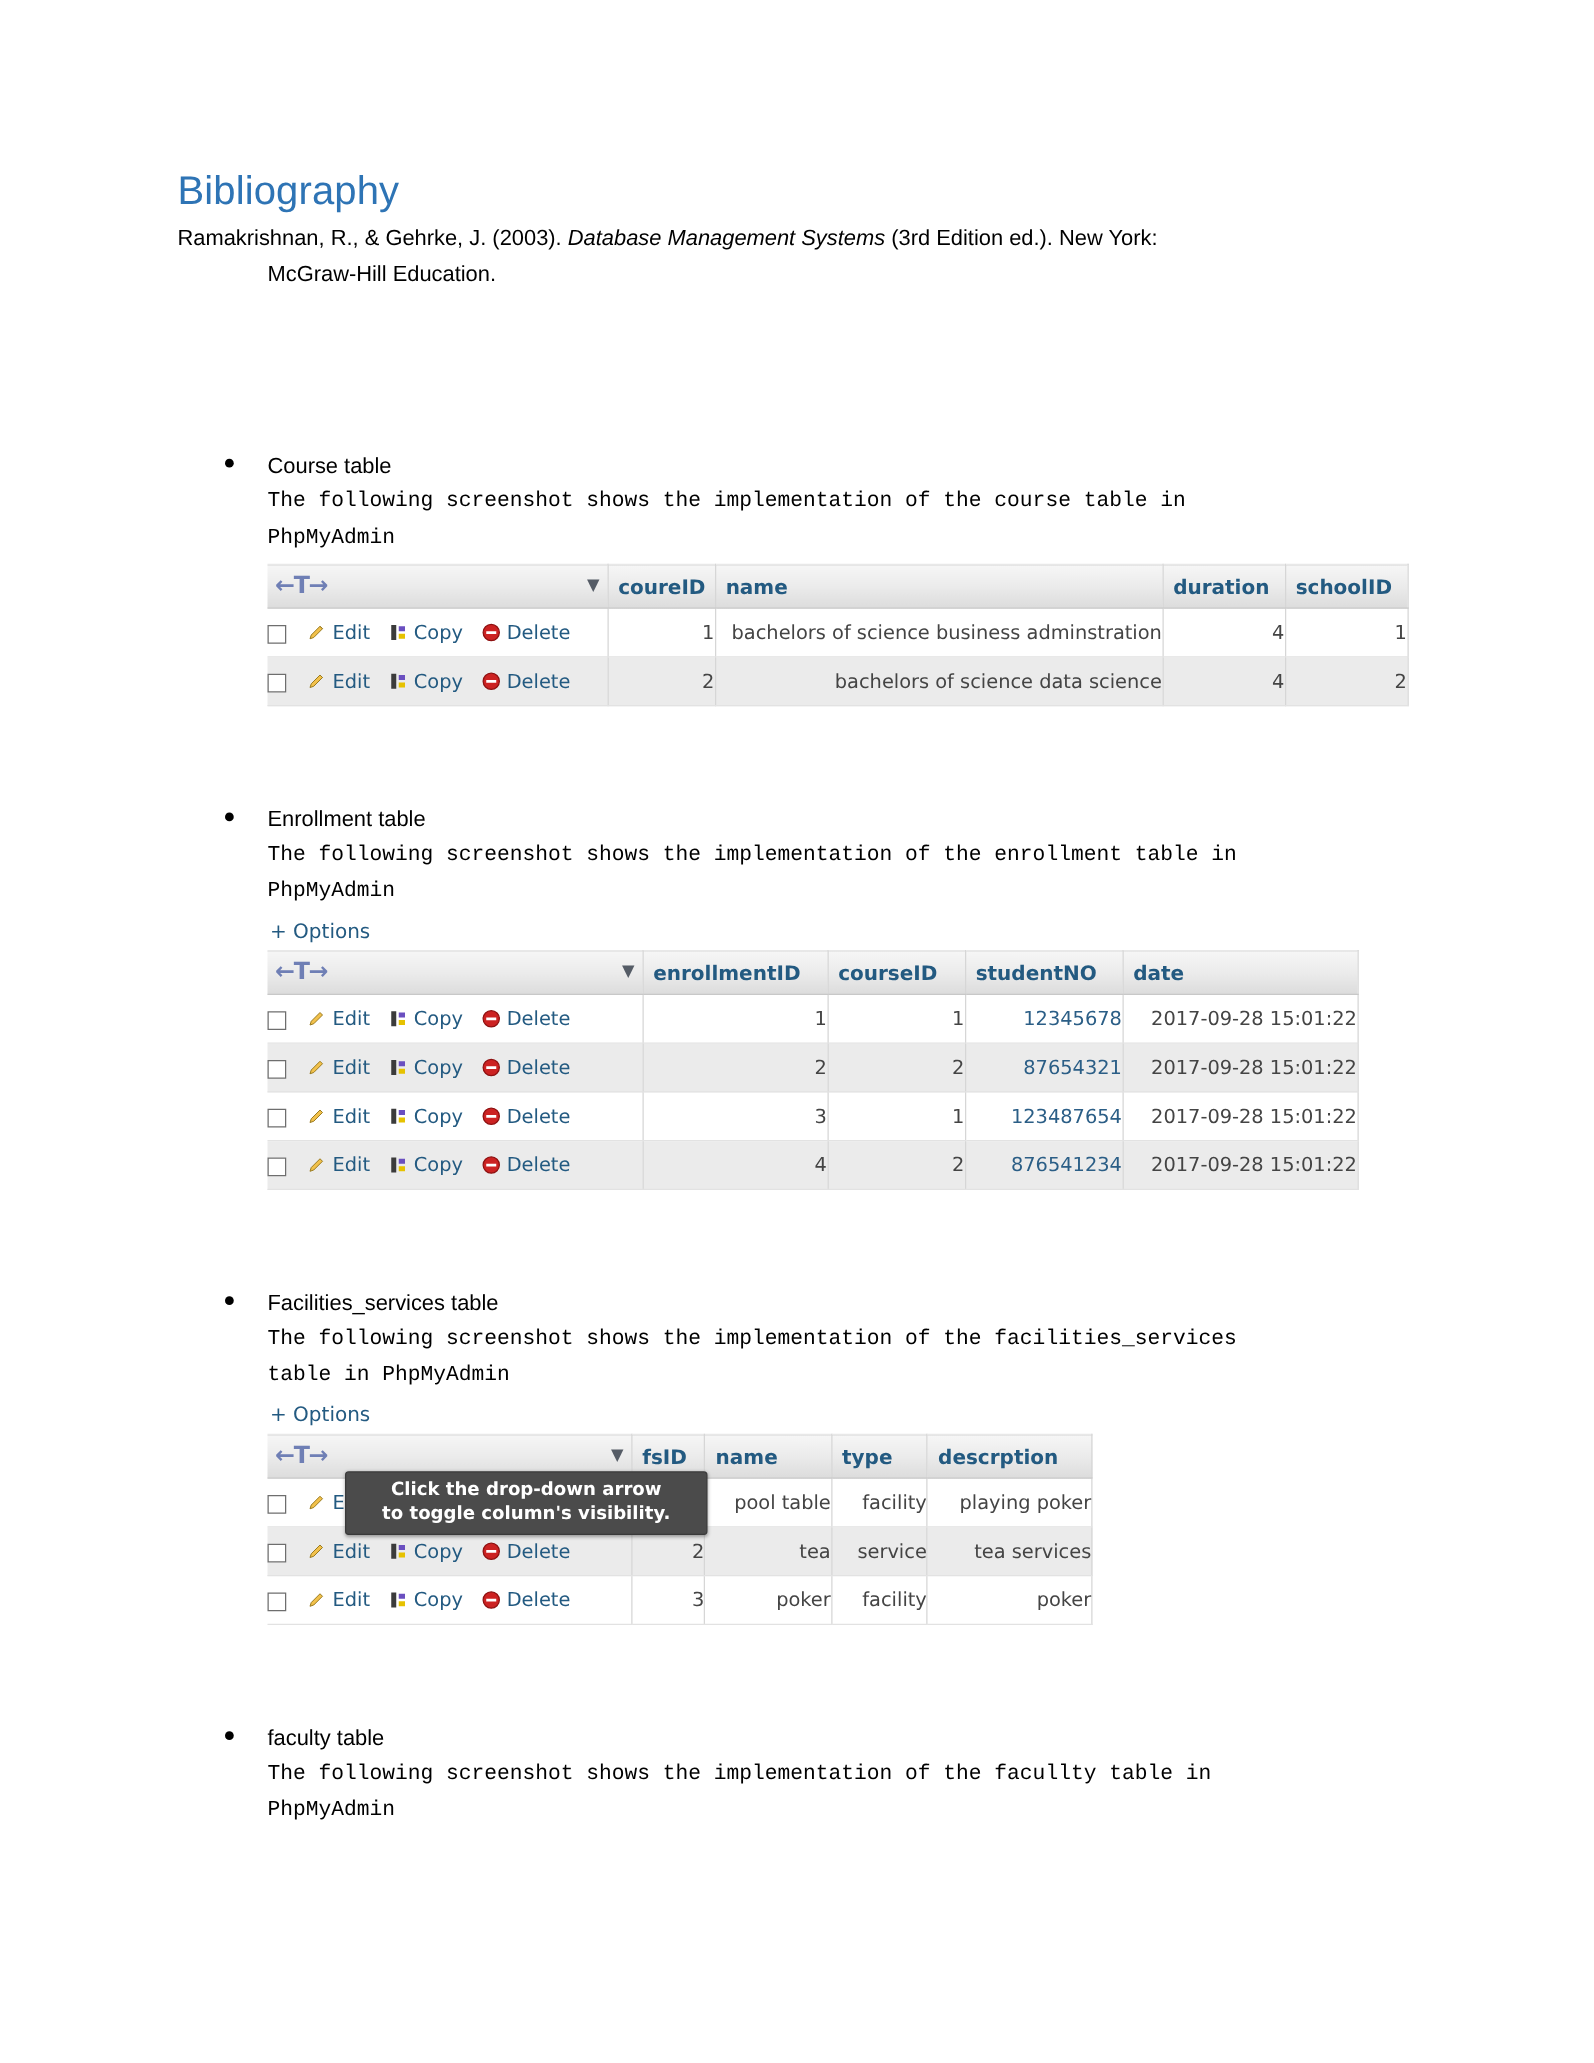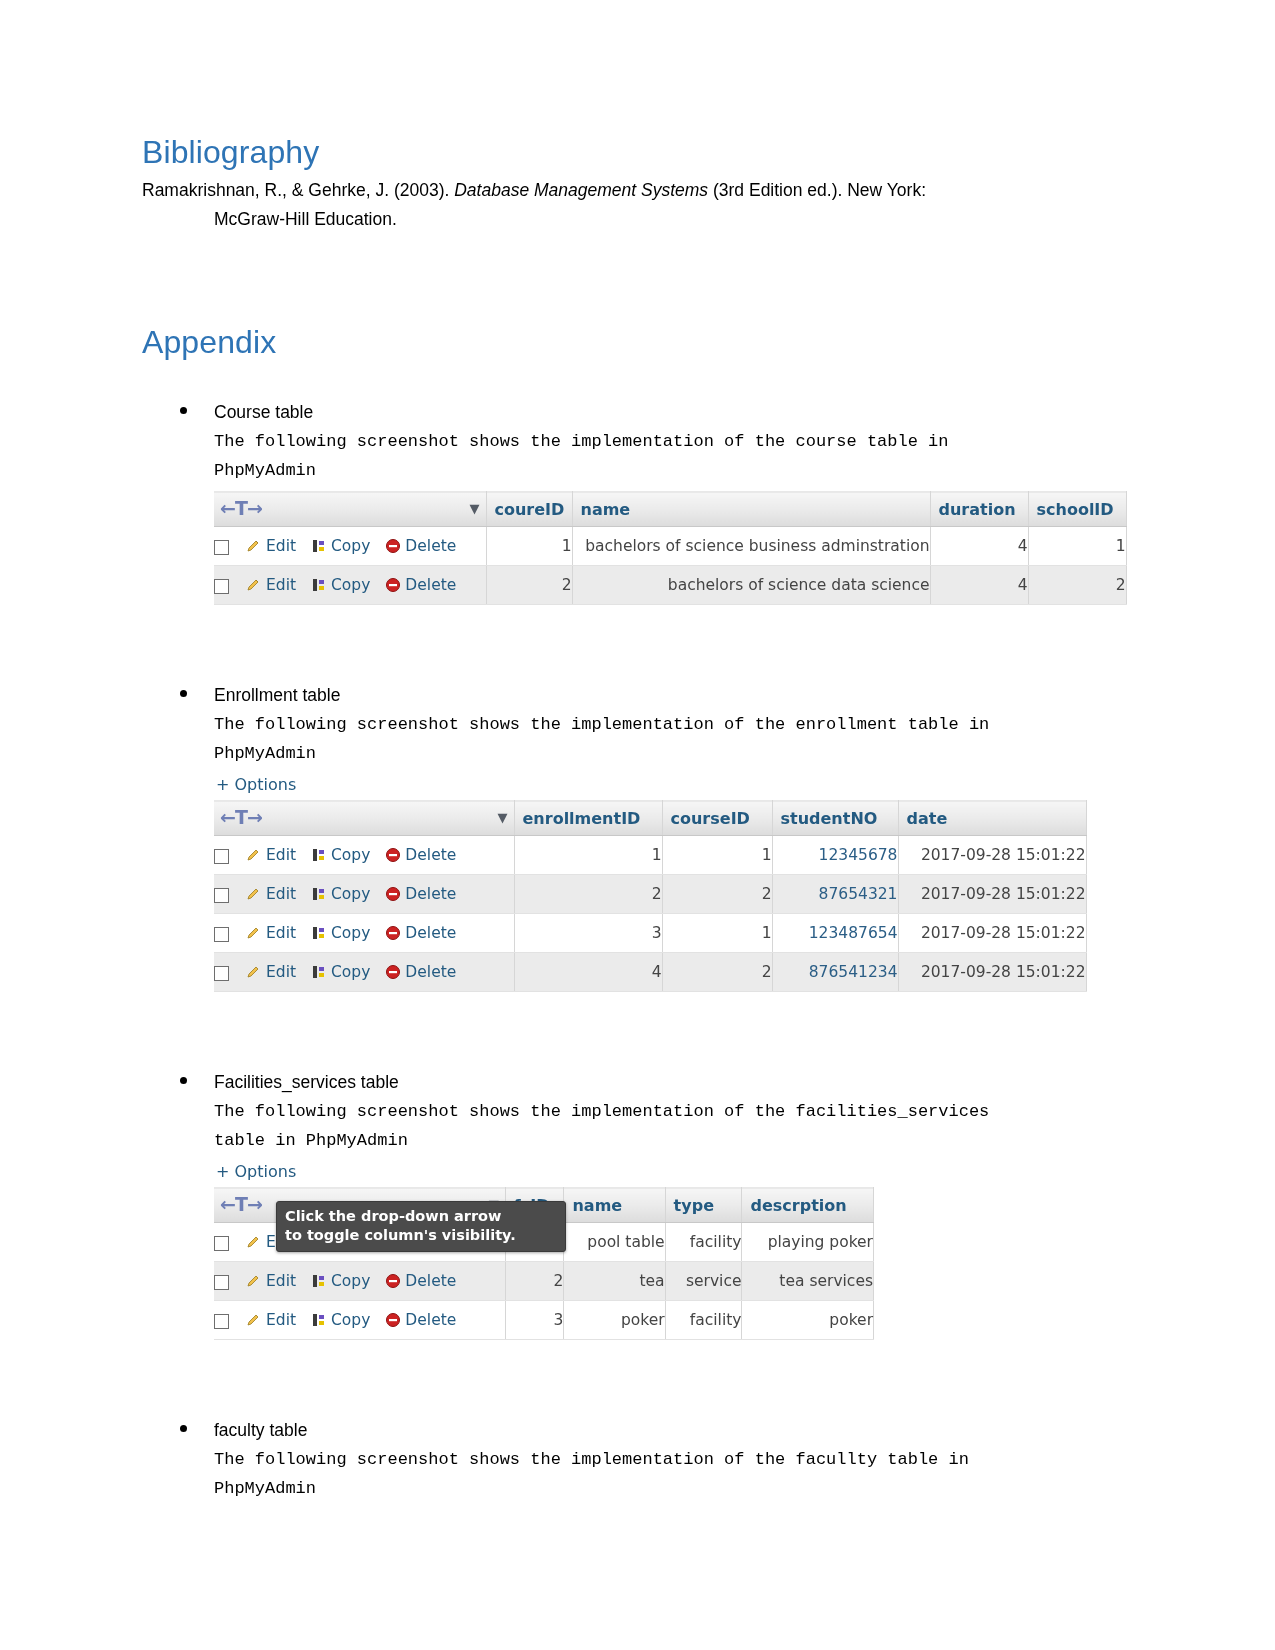--- a/index.html
+++ b/index.html
@@ -214,21 +214,20 @@
   <div class="content">
 
     <h1 class="doc-heading">Bibliography</h1>
     <p class="bib-entry">
       <span class="hang">Ramakrishnan, R., &amp; Gehrke, J. (2003). </span><i>Database Management Systems</i><span> (3rd Edition ed.). New York:</span><br>
       <span>McGraw-Hill Education.</span>
     </p>
 
     <div class="spacer-lg"></div>
 
-    <h1 class="doc-heading">Appendix</h1>
 
     <div class="bullet-block">
       <span class="dot"></span>
       <div class="bullet-title">Course table</div>
       <div class="bullet-desc">The following screenshot shows the implementation of the course table in PhpMyAdmin</div>
 
       <div class="pma">
         <table class="pma-table" style="width:912px">
           <colgroup>
             <col style="width:272px">
@@ -659,21 +658,21 @@
                   </span>
                 </div>
               </td>
               <td class="num">3</td>
               <td class="txt">poker</td>
               <td class="txt">facility</td>
               <td class="txt">poker</td>
             </tr>
           </tbody>
         </table>
-        <div class="tooltip" style="left:62px; top:40px; width:272px;">Click the drop-down arrow
+        <div class="tooltip" style="left:62px; top:56px; width:272px;text-align:center;">Click the drop-down arrow
 to toggle column's visibility.</div>
       </div>
     </div>
 
     <div class="spacer-md"></div>
 
     <div class="bullet-block">
       <span class="dot"></span>
       <div class="bullet-title">faculty table</div>
       <div class="bullet-desc">The following screenshot shows the implementation of the facullty table in PhpMyAdmin</div>

